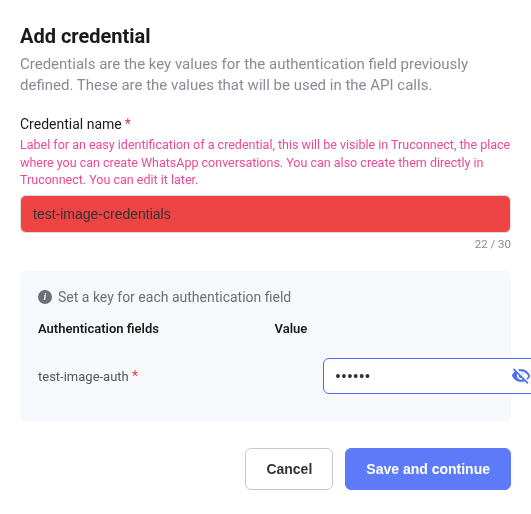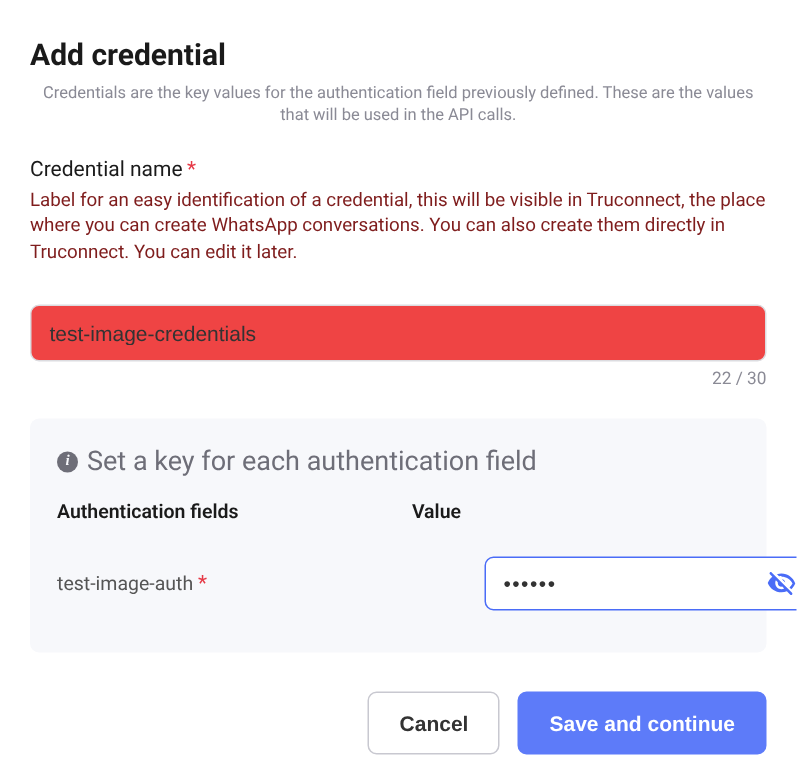--- a/index.html
+++ b/index.html
@@ -11,46 +11,45 @@
       padding: 24px 20px;
       color: #333;
     }
     .title {
       font-size: 20px;
       font-weight: 700;
       color: #1a1a1a;
       margin-bottom: 6px;
     }
     .subtitle {
-      font-size: 11px;
+      font-size: 15px;
       color: #8a8a95;
       line-height: 1.4;
       margin-bottom: 20px;
-      text-align: center;
     }
     .field-label-row {
       display: flex;
       align-items: center;
       gap: 3px;
       margin-bottom: 4px;
     }
     .field-label {
       font-size: 14px;
       font-weight: 400;
       color: #1a1a1a;
     }
     .required-star {
       color: #e63946;
       font-size: 14px;
     }
     .field-help {
       font-size: 12.5px;
-      color: #7f1d1d;
+      color: #ec4899;
       line-height: 1.4;
-      margin-bottom: 26px;
+      margin-bottom: 6px;
     }
     .text-input {
       width: 100%;
       padding: 10px 12px;
       font-size: 14px;
       border: 1px solid #dcdce0;
       border-radius: 6px;
       outline: none;
       background: #ef4444;
       color: #333;
@@ -81,21 +80,21 @@
       display: flex;
       align-items: center;
       justify-content: center;
       color: #f7f8fb;
       font-size: 10px;
       font-style: italic;
       font-weight: bold;
       font-family: Georgia, serif;
     }
     .info-text {
-      font-size: 18px;
+      font-size: 14px;
       color: #6e6e78;
     }
     .columns-header {
       display: flex;
       margin-bottom: 22px;
     }
     .col-label {
       font-size: 13px;
       font-weight: 600;
       color: #1a1a1a;

